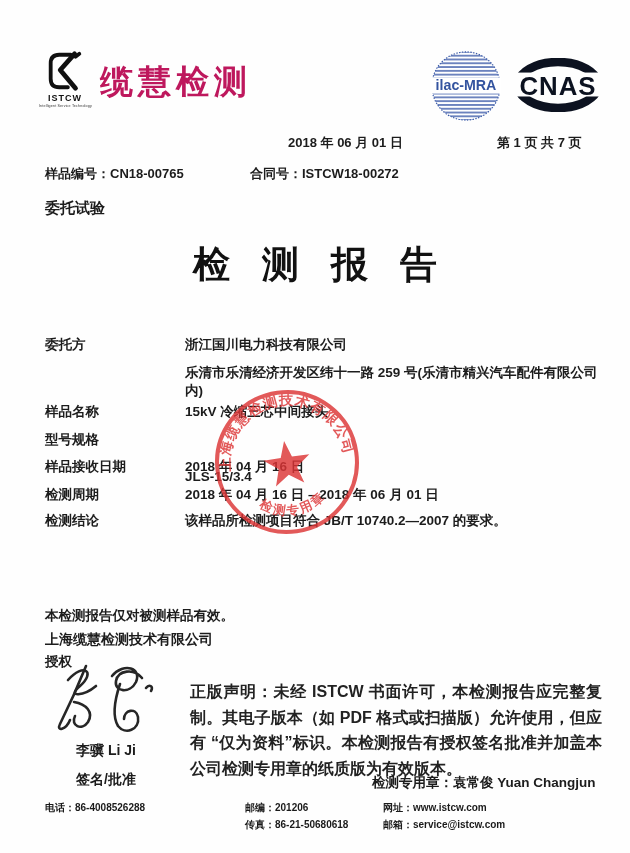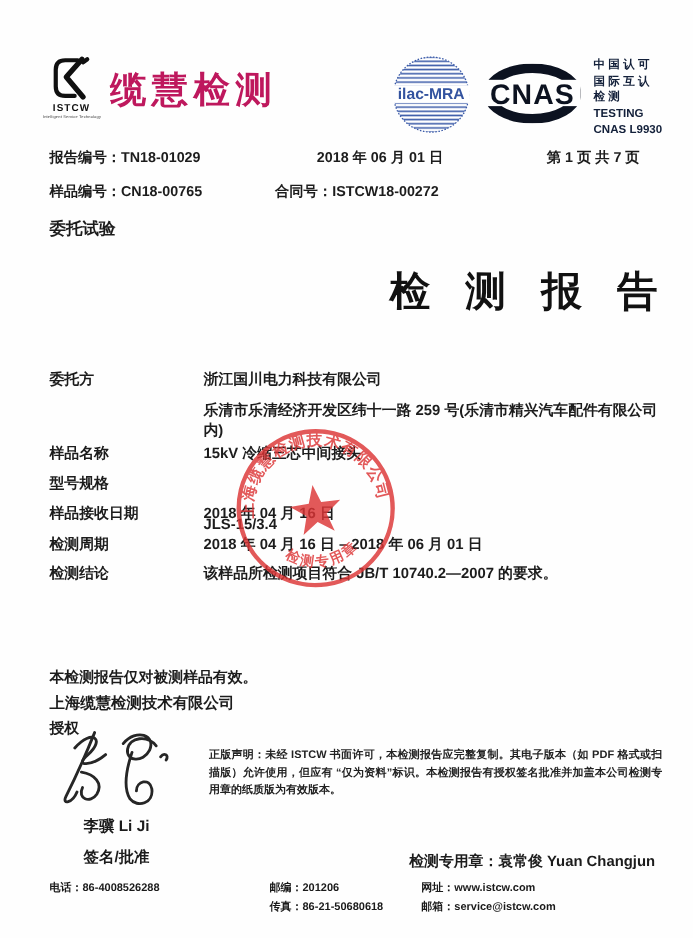--- a/index.html
+++ b/index.html
@@ -13,27 +13,27 @@
   .logo-block{display:flex;flex-direction:column;align-items:center;width:46px;}
   .logo-text{font-size:9px;font-weight:bold;letter-spacing:1px;margin-top:1px;color:#111;text-align:center;}
   .logo-tag{font-size:4px;color:#333;letter-spacing:.2px;white-space:nowrap;transform:scale(.9);}
   .brand-name{font-size:33px;font-weight:bold;letter-spacing:5px;margin-left:12px;margin-top:10px;color:#be185d;}
   .cert-group{margin-left:auto;display:flex;align-items:flex-start;gap:12px;}
   .accred{font-size:10.5px;font-weight:bold;line-height:1.4;color:#13203a;margin-top:2px;}
   .accred .cn{letter-spacing:3px;}
 
   
   .meta{font-size:13px;font-weight:bold;}
-  .title{top:240px;left:0;width:100%;text-align:right;font-size:37px;font-weight:bold;letter-spacing:32px;text-indent:32px;color:#111;}
+  .title{top:240px;left:0;width:100%;text-align:center;font-size:37px;font-weight:bold;letter-spacing:32px;text-indent:32px;color:#111;}
 
   .kv-label{left:45px;font-size:13.5px;font-weight:bold;}
   .kv-value{left:185px;font-size:13.5px;font-weight:bold;}
 
   .statement{left:45px;font-size:13.5px;font-weight:bold;}
-  .disclaimer{left:190px;top:679px;width:412px;font-size:10px;line-height:1.6;font-weight:600;color:#222;text-align:justify;}
+  .disclaimer{left:190px;top:679px;width:412px;font-size:16px;line-height:1.6;font-weight:600;color:#222;text-align:justify;}
 
   .engineer{left:372px;top:774px;font-size:13.5px;font-weight:bold;}
 
   .footer{top:799px;left:45px;right:25px;display:flex;font-size:10px;font-weight:bold;line-height:1.7;color:#1a1a1a;}
   .f-col1{width:200px;}
   .f-col2{width:138px;}
   .f-col3{flex:1;}
 
   
   .stamp{left:211px;top:386px;width:152px;height:152px;opacity:.82;transform:rotate(-8deg);pointer-events:none;}
@@ -68,33 +68,23 @@
         <circle cx="38" cy="38" r="36" fill="url(#hl)"></circle>
         <circle cx="38" cy="38" r="36" fill="none" stroke="#3a5aa8" stroke-width="1.2" stroke-dasharray="1.5,1.5"></circle>
         <rect x="1" y="29" width="74" height="17" fill="#ffffff"></rect>
         <text x="38" y="42.5" font-size="15" font-weight="bold" fill="#33539f" text-anchor="middle" font-family="Liberation Sans, sans-serif">ilac-MRA</text>
       </svg>
       <svg width="88" height="54" viewBox="0 0 92 56" style="margin-top:8px">
         <ellipse cx="46" cy="28" rx="42" ry="24" fill="none" stroke="#0c1220" stroke-width="9"></ellipse>
         <rect x="0" y="15" width="92" height="25" fill="#fefefe"></rect>
         <text x="46" y="38" font-size="27" font-weight="bold" fill="#0c1220" text-anchor="middle" font-family="Liberation Sans, sans-serif" letter-spacing="1">CNAS</text>
       </svg>
-      <div class="accred">
-        <div class="cn">中国认可</div>
-        <div class="cn">国际互认</div>
-        <div class="cn">检测</div>
-        <div>TESTING</div>
-        <div>CNAS L9930</div>
-      </div>
     </div>
   </div>
 
-  <div class="abs meta" style="top:134px;left:45px;">
-    <span>报告编号：</span><span>TN18-01029</span>
-  </div>
   <div class="abs meta" style="top:134px;left:288px;">2018 年 06 月 01 日</div>
   <div class="abs meta" style="top:134px;left:497px;">第 1 页 共 7 页</div>
 
   <div class="abs meta" style="top:165px;left:45px;">
     <span>样品编号：</span><span>CN18-00765</span>
   </div>
   <div class="abs meta" style="top:165px;left:250px;">
     <span>合同号：</span><span>ISTCW18-00272</span>
   </div>
 

